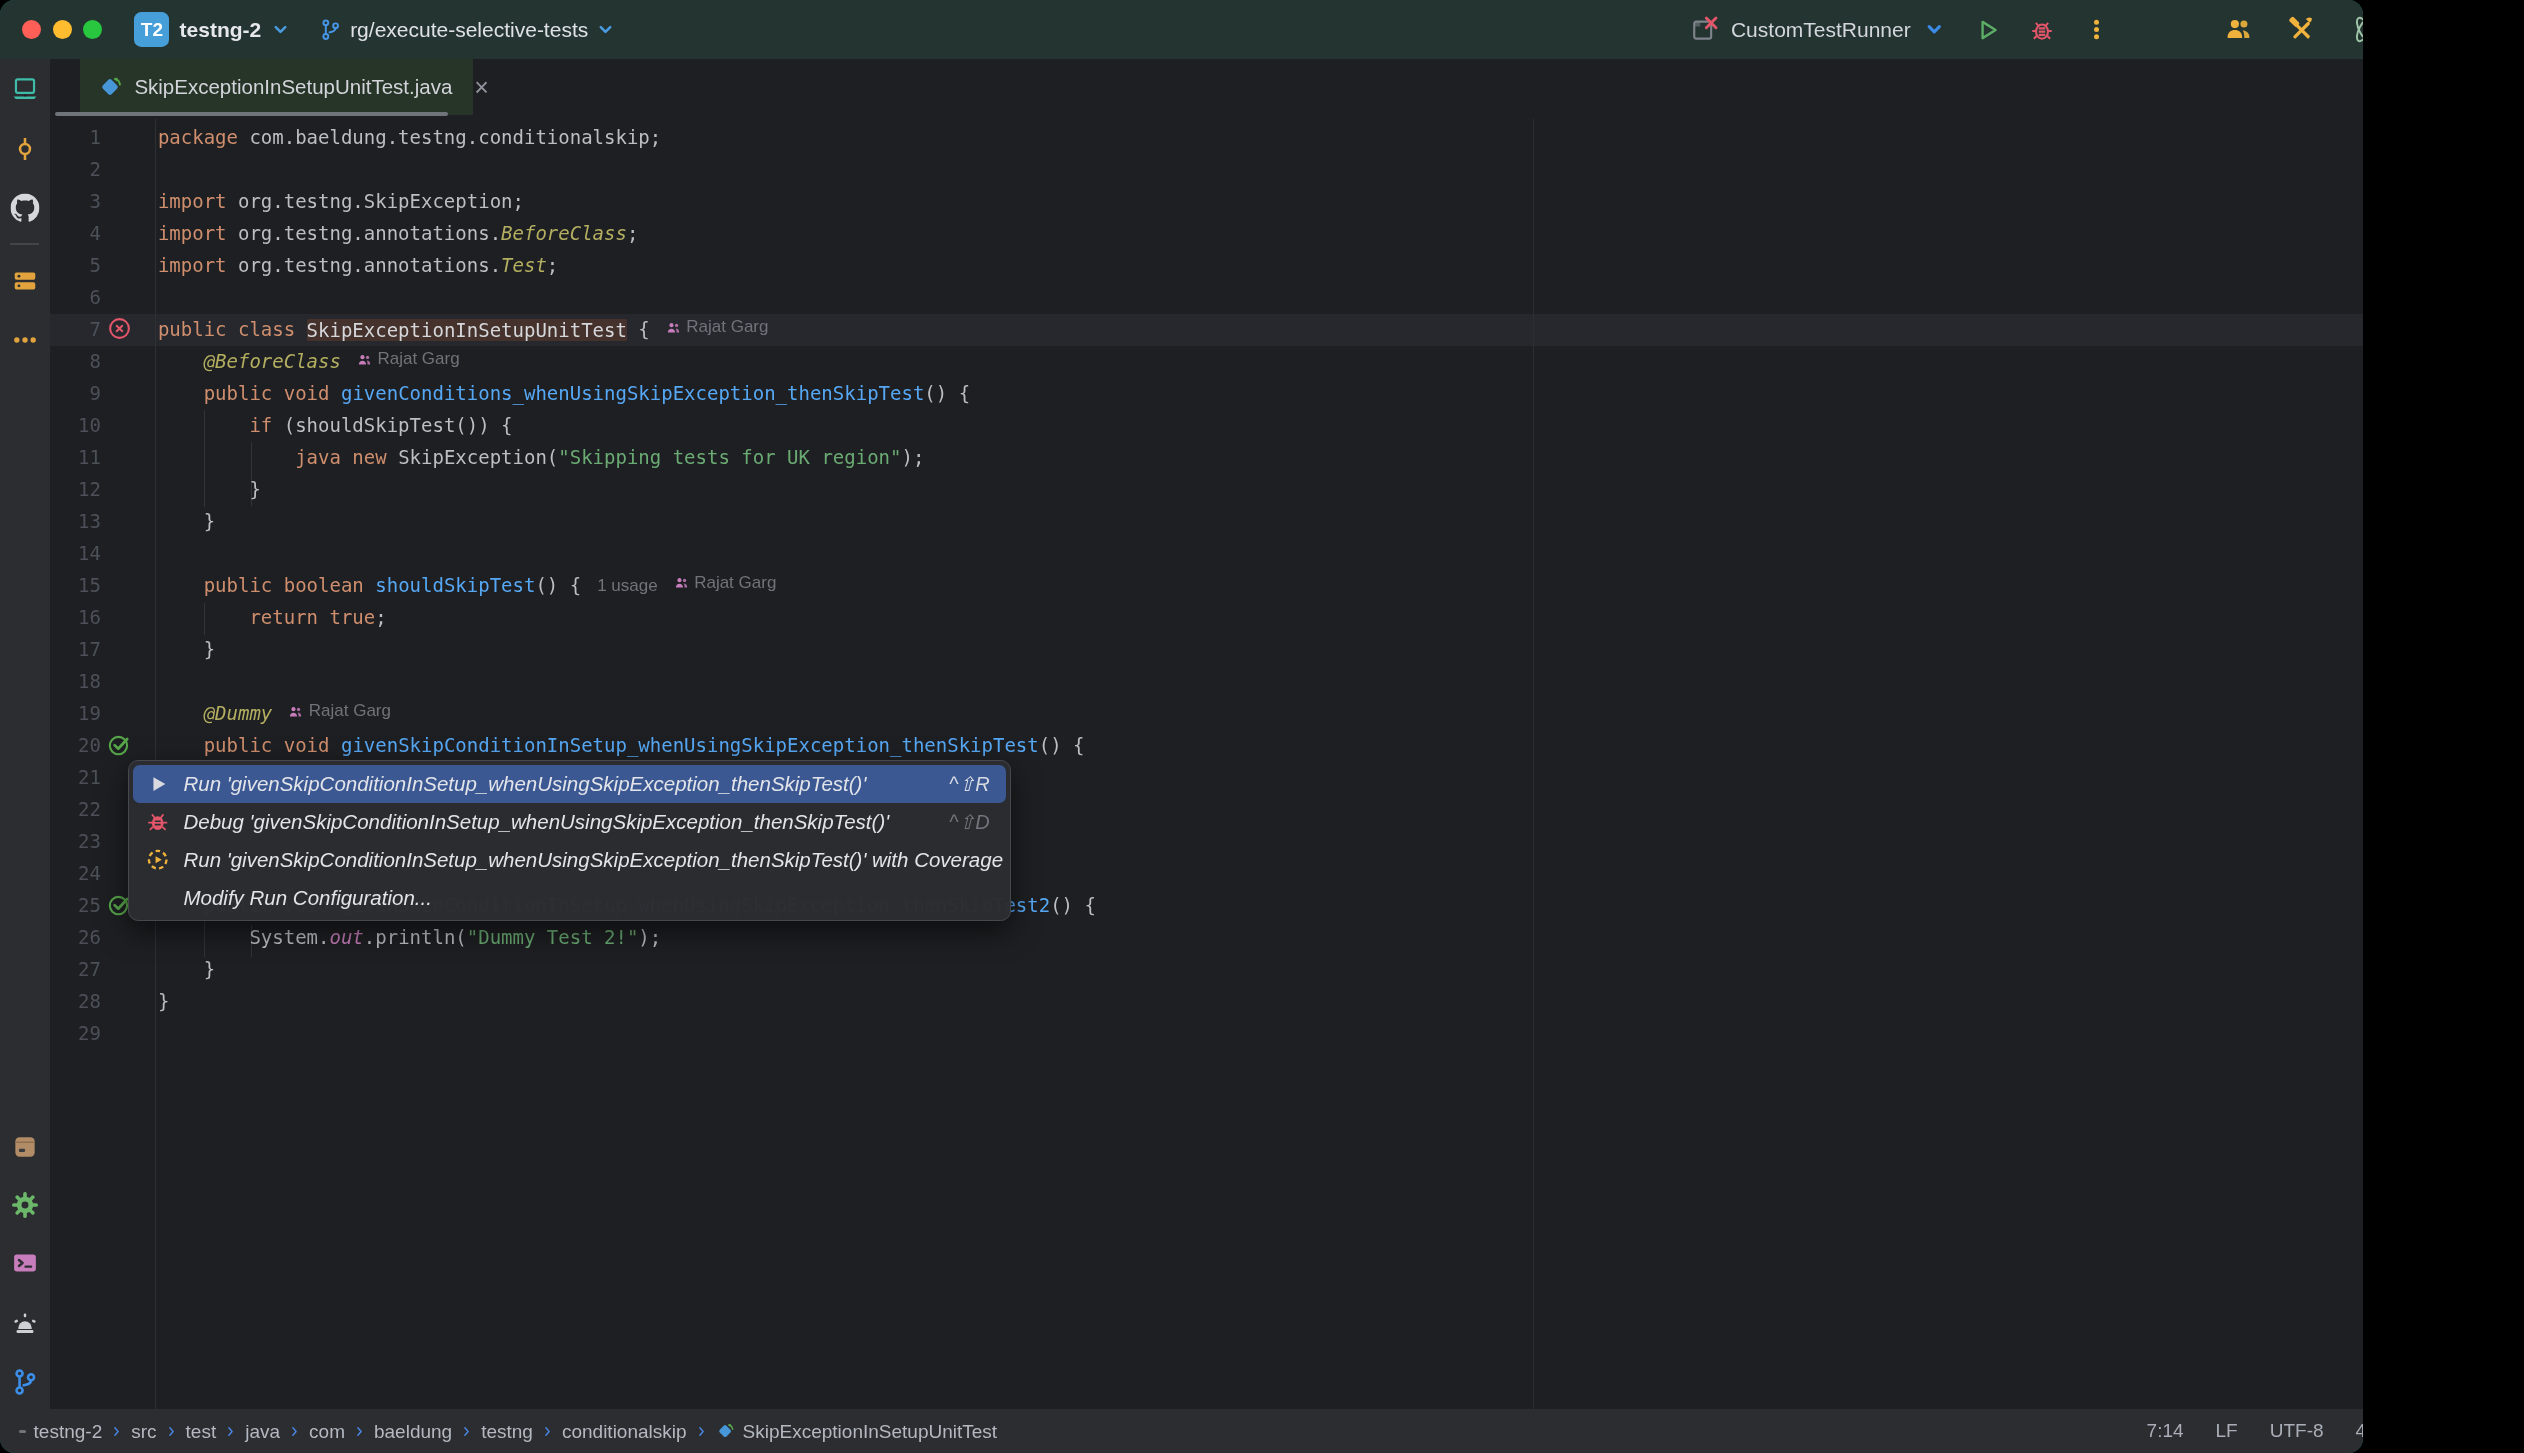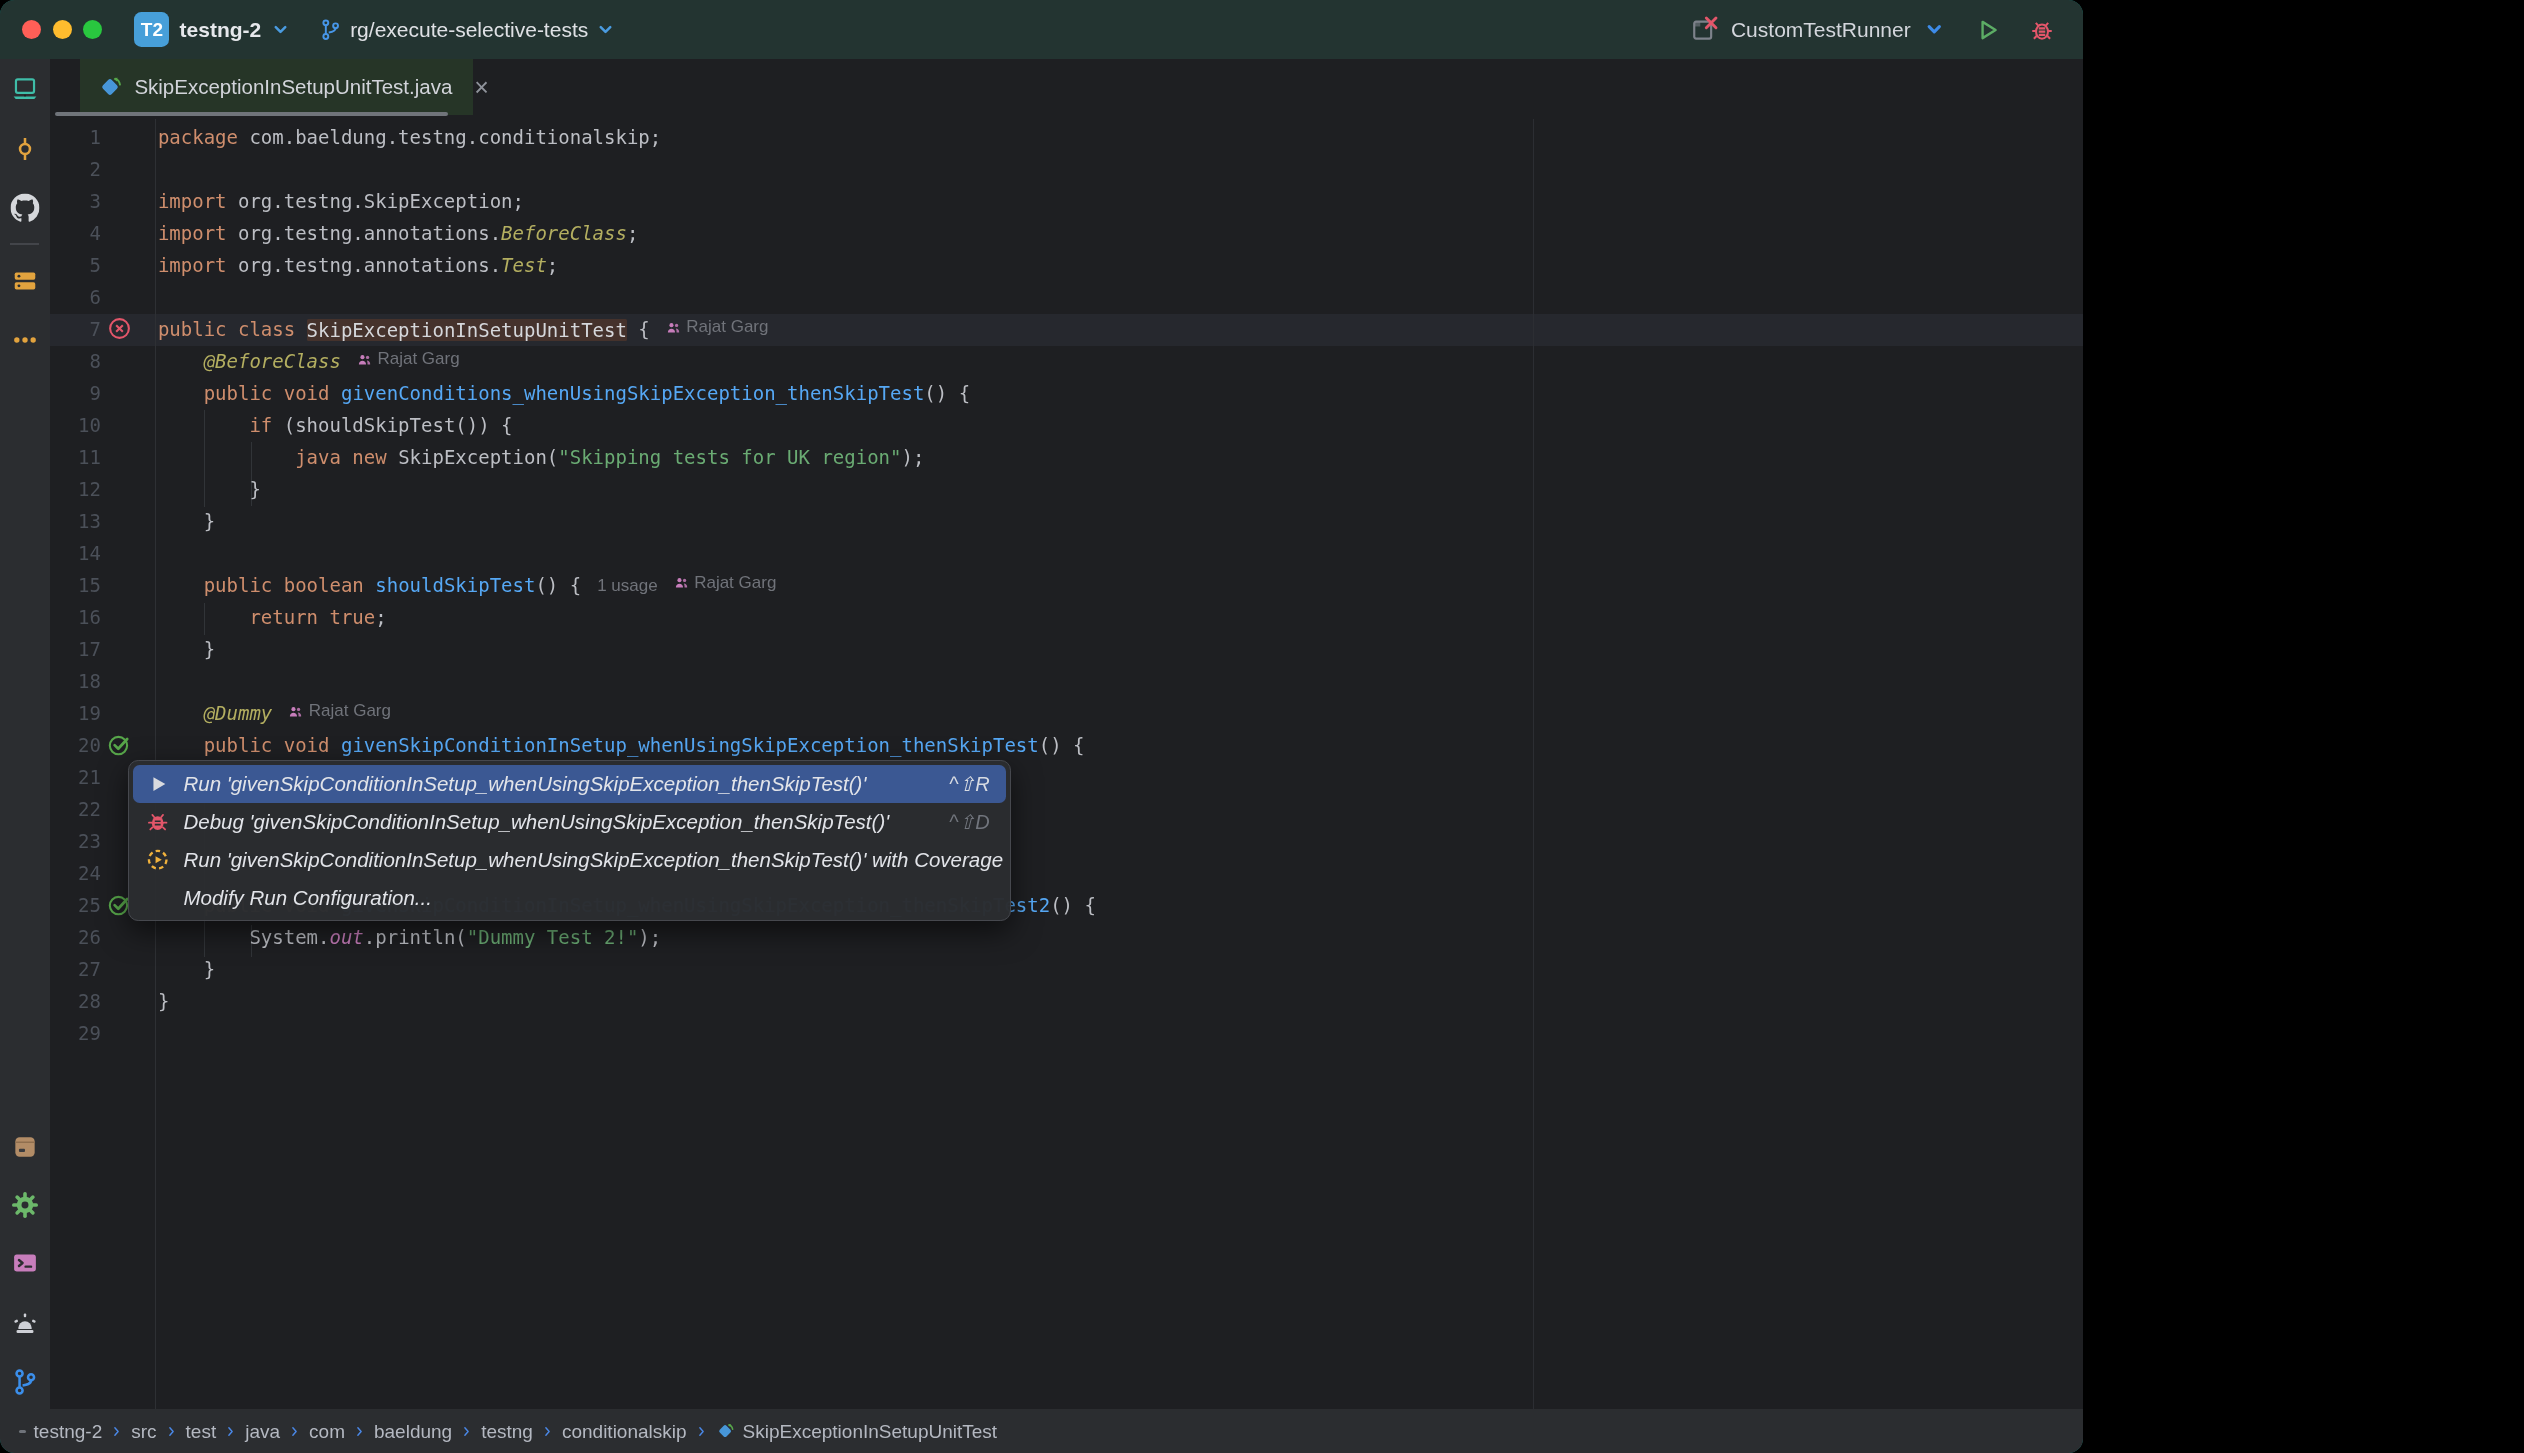--- a/index.html
+++ b/index.html
@@ -1,18 +1,18 @@
 <!DOCTYPE html>
 <html style="font-size:11.7px"><head>
 <meta charset="utf-8">
 <style>
   html,body{margin:0;padding:0;background:#000;}
   *{box-sizing:border-box;}
   .window{
-    position:relative;width:2083px;height:1453px;overflow:hidden;
+    position:relative;width:2363px;height:1453px;overflow:hidden;
     border-radius:14.6px;background:#0f766e;
     font-family:"Liberation Sans",sans-serif;color:#DFE1E5;
   }
   
   .titlebar{position:absolute;left:0;top:0;width:2525px;height:59px;background:#233431;
     display:flex;align-items:center;padding:0 19px 0 22px;}
   .lights{display:flex;gap:11.7px;align-items:center;}
   .light{width:19px;height:19px;border-radius:50%;}
   .proj{display:flex;align-items:center;gap:10.2px;margin-left:32px;cursor:default;}
   .badge{width:35px;height:35px;border-radius:7.3px;background:#479FD9;color:#fff;

